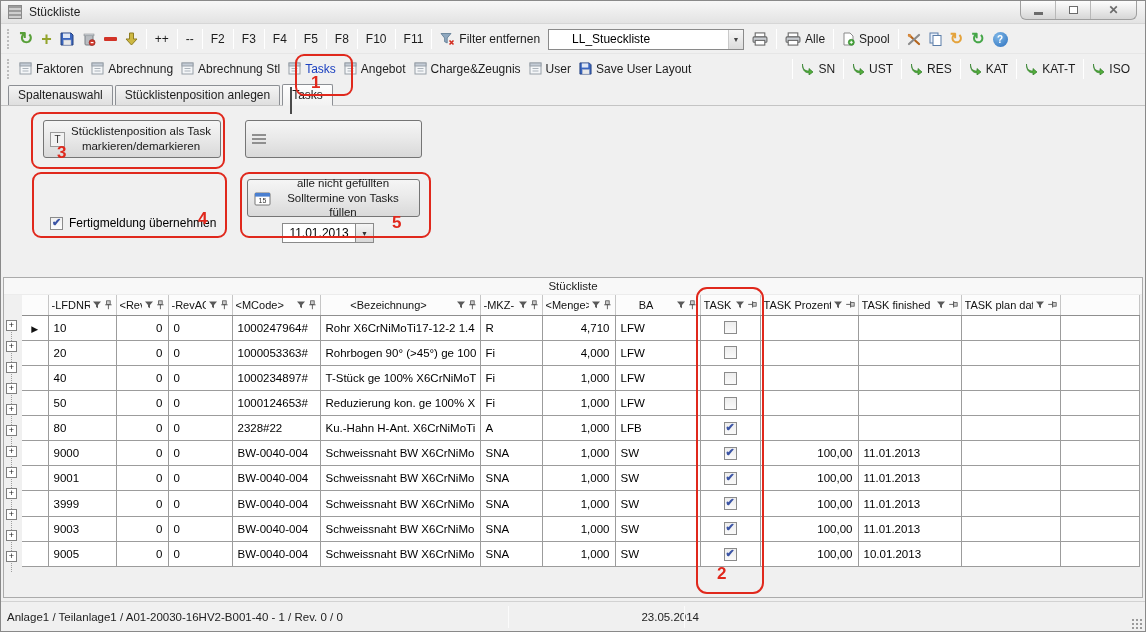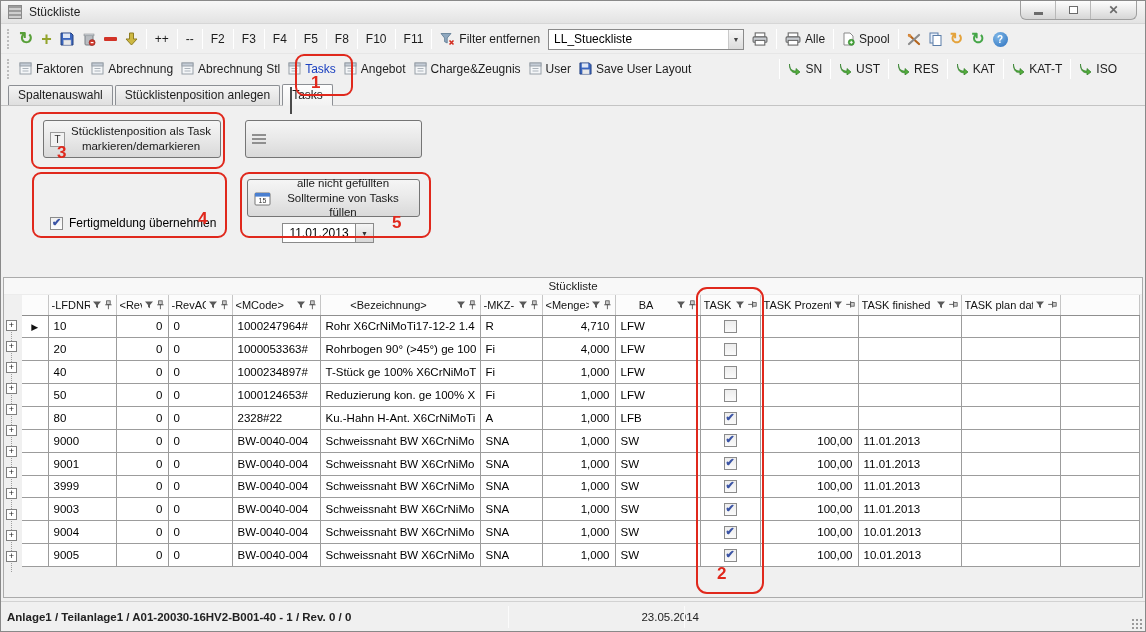--- a/index.html
+++ b/index.html
@@ -44,21 +44,21 @@
   .i-refresh { color:#58a039; font-size:17px; font-weight:bold; line-height:14px; }
   .i-refresh-orange { color:#e4a33c; font-size:16px; font-weight:bold; line-height:14px; }
   .i-refresh-green { color:#45a648; font-size:16px; font-weight:bold; line-height:14px; }
   .i-plus { color:#93a42c; font-size:18px; font-weight:bold; line-height:14px; }
   .i-minus { width:13px; height:4px; background:#d23327; border-radius:1px; }
   .i-help { width:15px; height:15px; border-radius:50%; background:radial-gradient(circle at 35% 30%, #7fb8e8, #2b6fbd); color:#fff; font-weight:bold; font-size:10px; display:flex; align-items:center; justify-content:center; }
   .combo {
     width:196px; height:21px; background:#fff; border:1px solid #8a8a8a;
     display:flex; align-items:center; margin:0 4px; font-size:12px;
   }
-  .combo .val { flex:1; padding-left:5px; overflow:hidden; white-space:nowrap; }
+  .combo .val { flex:1; padding-left:23px; overflow:hidden; white-space:nowrap; }
   .combo .drop { width:15px; height:100%; display:flex; align-items:center; justify-content:center; font-size:7px; color:#444; border-left:1px solid #c9c9c9; background:linear-gradient(#f6f6f6,#dcdcdc); }
   .blue-label { color:#1b40c0; }
   
   .tabstrip { position:absolute; left:0; top:82px; right:0; height:23px; display:flex; align-items:flex-end; padding-left:7px; border-bottom:1px solid #c4c4c4; }
   .tab {
     height:20px; line-height:19px; padding:0 9px; margin-right:2px;
     border:1px solid #8c8f94; border-bottom:none; border-radius:2px 2px 0 0;
     background:linear-gradient(#f4f4f4,#dfdfdf); font-size:12px; color:#1d1d1d;
   }
   .tab.active { height:22px; line-height:21px; background:linear-gradient(#fefefe,#f2f2f2); margin-bottom:-1px; border-bottom:1px solid #f1f1f1; }
@@ -368,21 +368,21 @@
       <span class="lbl">KAT</span>
     </div>
     <span class="tb-sep"></span>
     <div class="tbtn">
       <svg width="13" height="12" viewBox="0 0 12 12">
           <path d="M1 1C1 6 3.5 8 7.5 8V5.5L11.5 9 7.5 12V9.8C3 9.8 1 7 1 1Z" fill="#53ad3c" stroke="#2e7d27" stroke-width="0.7"></path>
         </svg>
       <span class="lbl">KAT-T</span>
     </div>
     <span class="tb-sep"></span>
-    <div class="tbtn" style="margin-right:24px;">
+    <div class="tbtn" style="margin-right:11px;">
       <svg width="13" height="12" viewBox="0 0 12 12">
           <path d="M1 1C1 6 3.5 8 7.5 8V5.5L11.5 9 7.5 12V9.8C3 9.8 1 7 1 1Z" fill="#53ad3c" stroke="#2e7d27" stroke-width="0.7"></path>
         </svg>
       <span class="lbl">ISO</span>
     </div>
   </div>
 
   <div class="tabstrip">
     <div class="tab">Spaltenauswahl</div>
     <div class="tab">Stücklistenposition anlegen</div>
@@ -766,57 +766,41 @@
               <td class="ar">1,000</td>
               <td>SW</td>
               <td class="chkcell"><span class="cb on"></span></td>
               <td class="ar">100,00</td>
               <td>11.01.2013</td>
               <td></td>
               <td></td>
             </tr>
             <tr>
               <td class="sel"></td>
-              <td>9004</td>
+              <td>9005</td>
               <td class="ar">0</td>
               <td>0</td>
               <td>BW-0040-004</td>
               <td>Schweissnaht BW X6CrNiMo</td>
               <td>SNA</td>
               <td class="ar">1,000</td>
               <td>SW</td>
               <td class="chkcell"><span class="cb on"></span></td>
               <td class="ar">100,00</td>
               <td>10.01.2013</td>
               <td></td>
               <td></td>
             </tr>
-            <tr>
-              <td class="sel"></td>
-              <td>9005</td>
-              <td class="ar">0</td>
-              <td>0</td>
-              <td>BW-0040-004</td>
-              <td>Schweissnaht BW X6CrNiMo</td>
-              <td>SNA</td>
-              <td class="ar">1,000</td>
-              <td>SW</td>
-              <td class="chkcell"><span class="cb on"></span></td>
-              <td class="ar">100,00</td>
-              <td>10.01.2013</td>
-              <td></td>
-              <td></td>
-            </tr>
           </tbody>
       </table>
     </div>
   </div>
 
   <div class="statusbar">
-    <div class="sb-panel" style="left:6px; width:495px;font-weight:bold;">Anlage1  /  Teilanlage1  /  A01-20030-16HV2-B001-40 - 1  /  Rev. 0 / 0</div>
+    <div class="sb-panel" style="left:6px; width:495px;">Anlage1  /  Teilanlage1  /  A01-20030-16HV2-B001-40 - 1  /  Rev. 0 / 0</div>
     <span class="sb-sep" style="left:507px;"></span>
     <div class="sb-panel" style="left:532px; width:166px; justify-content:flex-end;">23.05.2014</div>
     <span class="sb-sep" style="left:683px;"></span>
     <span class="grip-corner"></span>
   </div>
 
   <div class="ann" style="left:294px; top:53px; width:58px; height:42px;"></div>
   <div class="ann-num" style="left:310px; top:72px;">1</div>
   <div class="ann" style="left:695px; top:286px; width:68px; height:307px; border-radius:11px;"></div>
   <div class="ann-num" style="left:716px; top:563px;">2</div>

